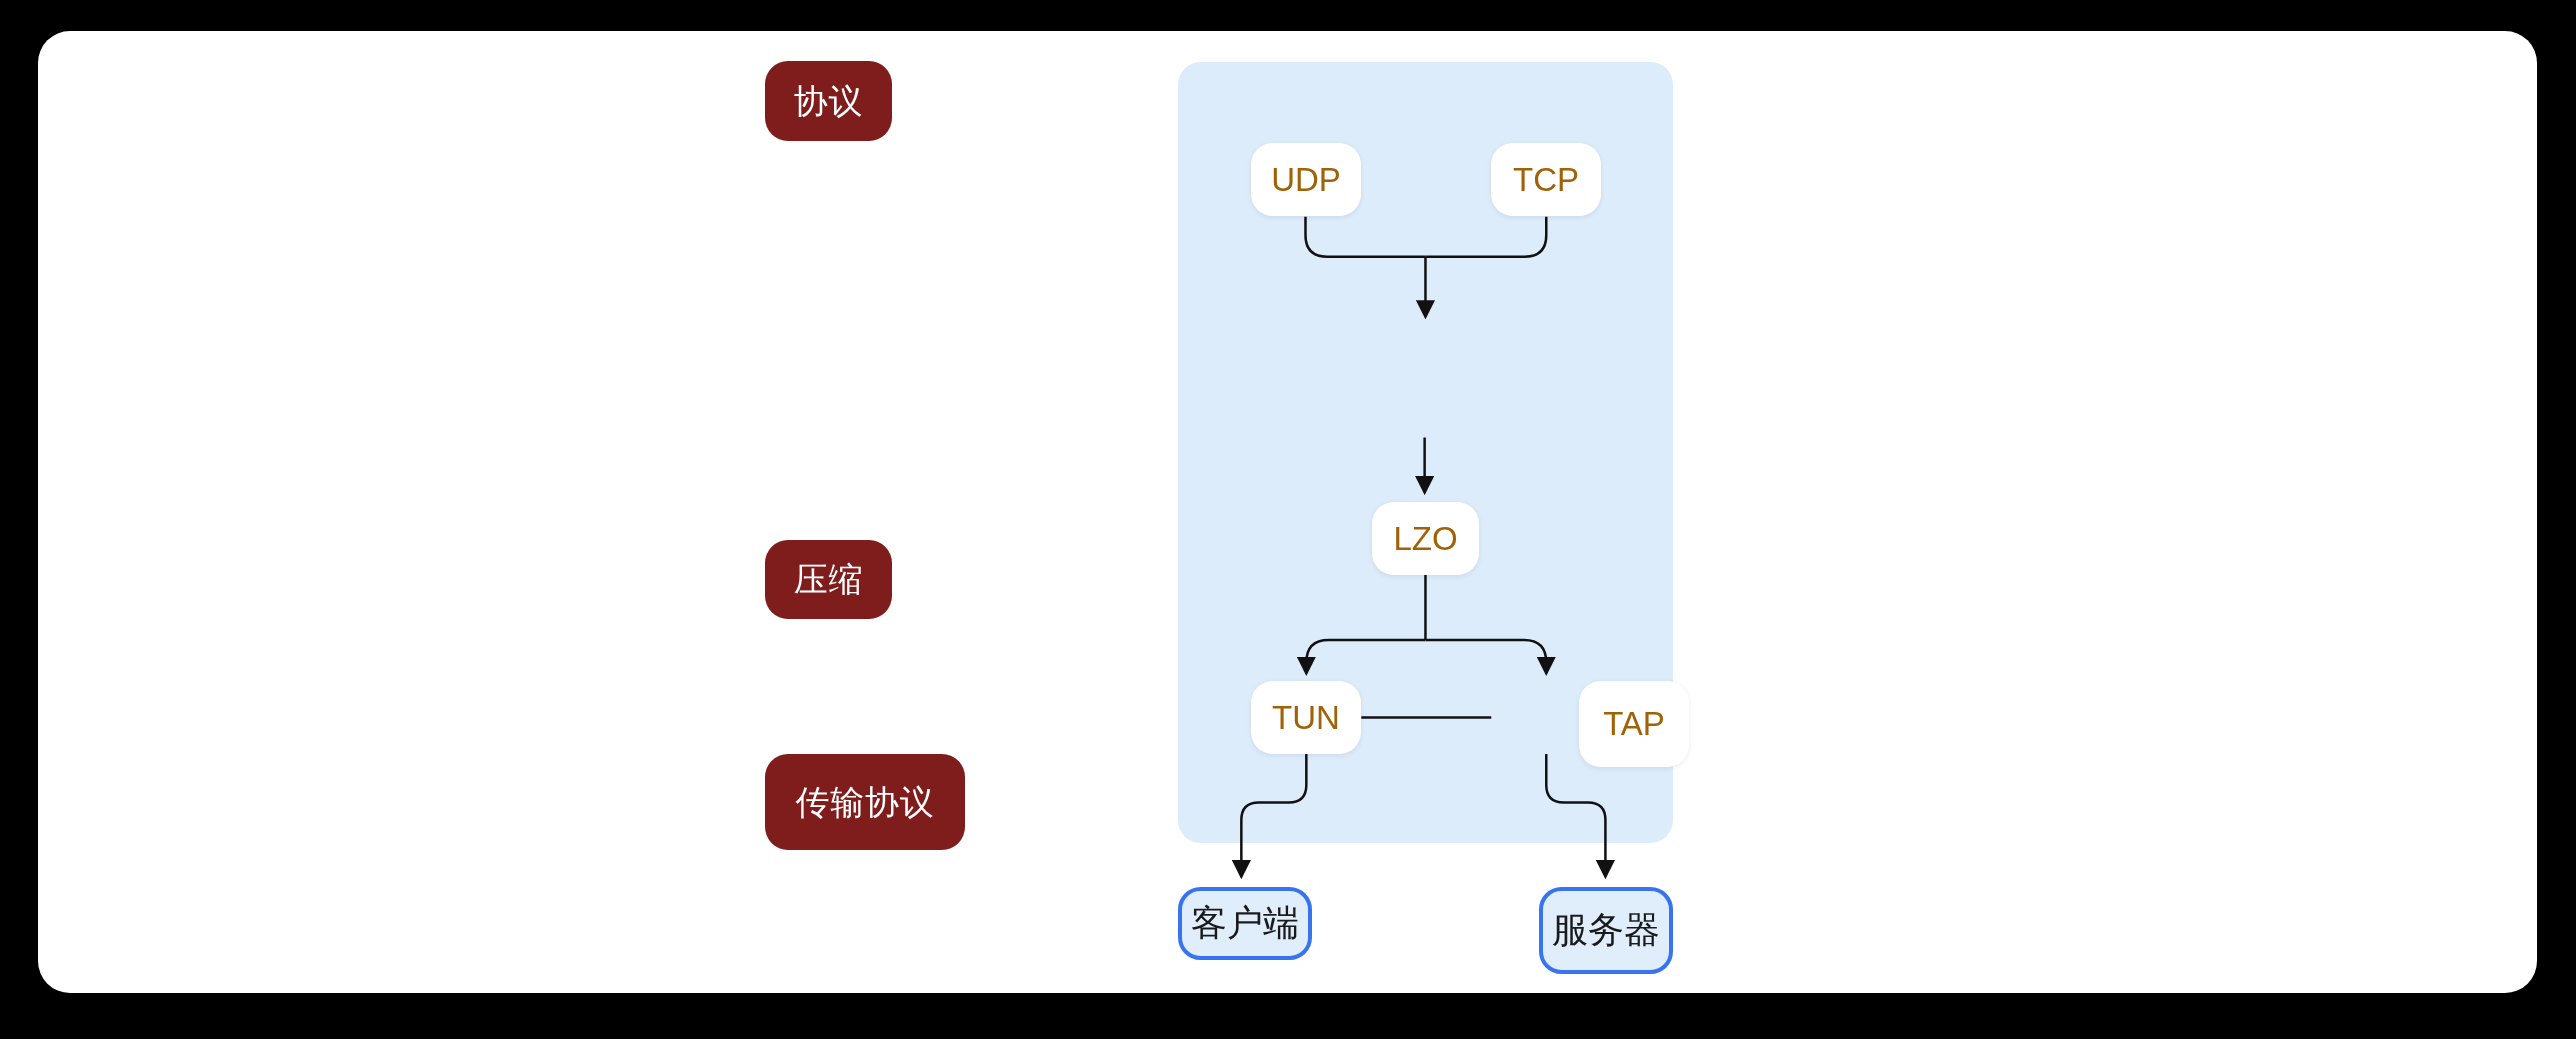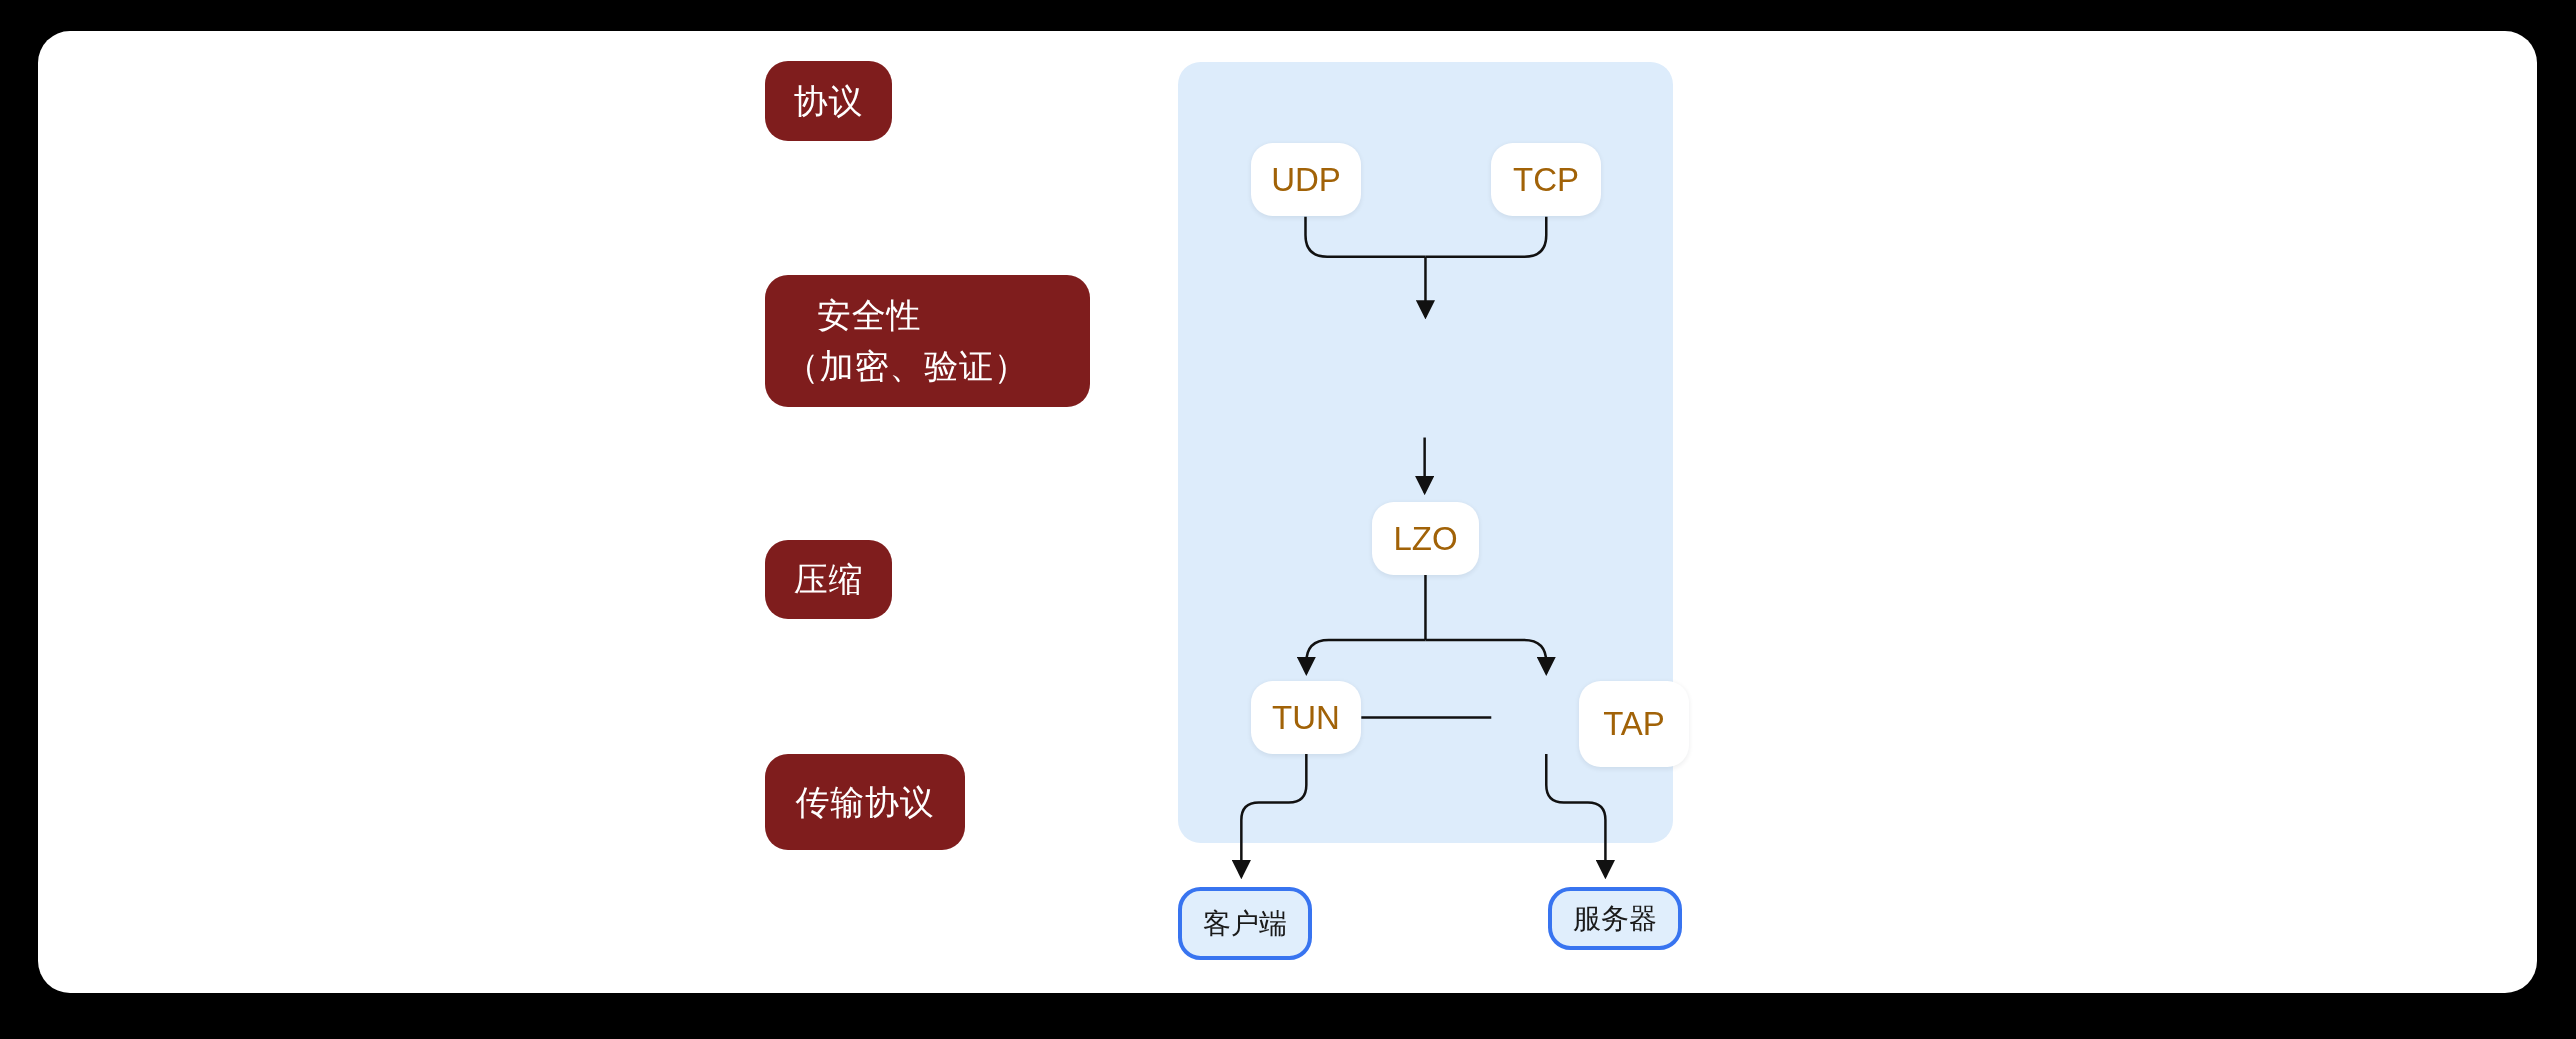--- a/index.html
+++ b/index.html
@@ -102,42 +102,38 @@
 
   .endpoint {
     position: absolute;
     background: #E0EEFC;
     border: 4.2px solid #3874F0;
     border-radius: 22.5px;
     display: flex;
     justify-content: center;
     align-items: center;
     color: #1a1a1a;
-    font-size: 28px;
+    font-size: 36px;
     z-index: 4;
     box-sizing: border-box;
   }
   .ep-client { left: 1178px; top: 887px; width: 134px; height: 73px; }
-  .ep-server { left: 1539px; top: 887px; width: 134px; height: 63px; margin-left: 9px; }
+  .ep-server { left: 1539px; top: 887px; width: 134px; height: 87px; }
 </style>
 </head>
 <body>
 
 <div class="stage">
 
   <div class="card"></div>
 
   <div class="side-label lbl-protocol">
     <span>协议</span>
   </div>
 
-  <div class="side-label multiline lbl-security">
-    <span class="line1">安全性</span>
-    <span class="line2">（加密、验证）</span>
-  </div>
 
   <div class="side-label lbl-compress">
     <span>压缩</span>
   </div>
 
   <div class="side-label lbl-transport">
     <span>传输协议</span>
   </div>
 
   <div class="flow-panel"></div>

